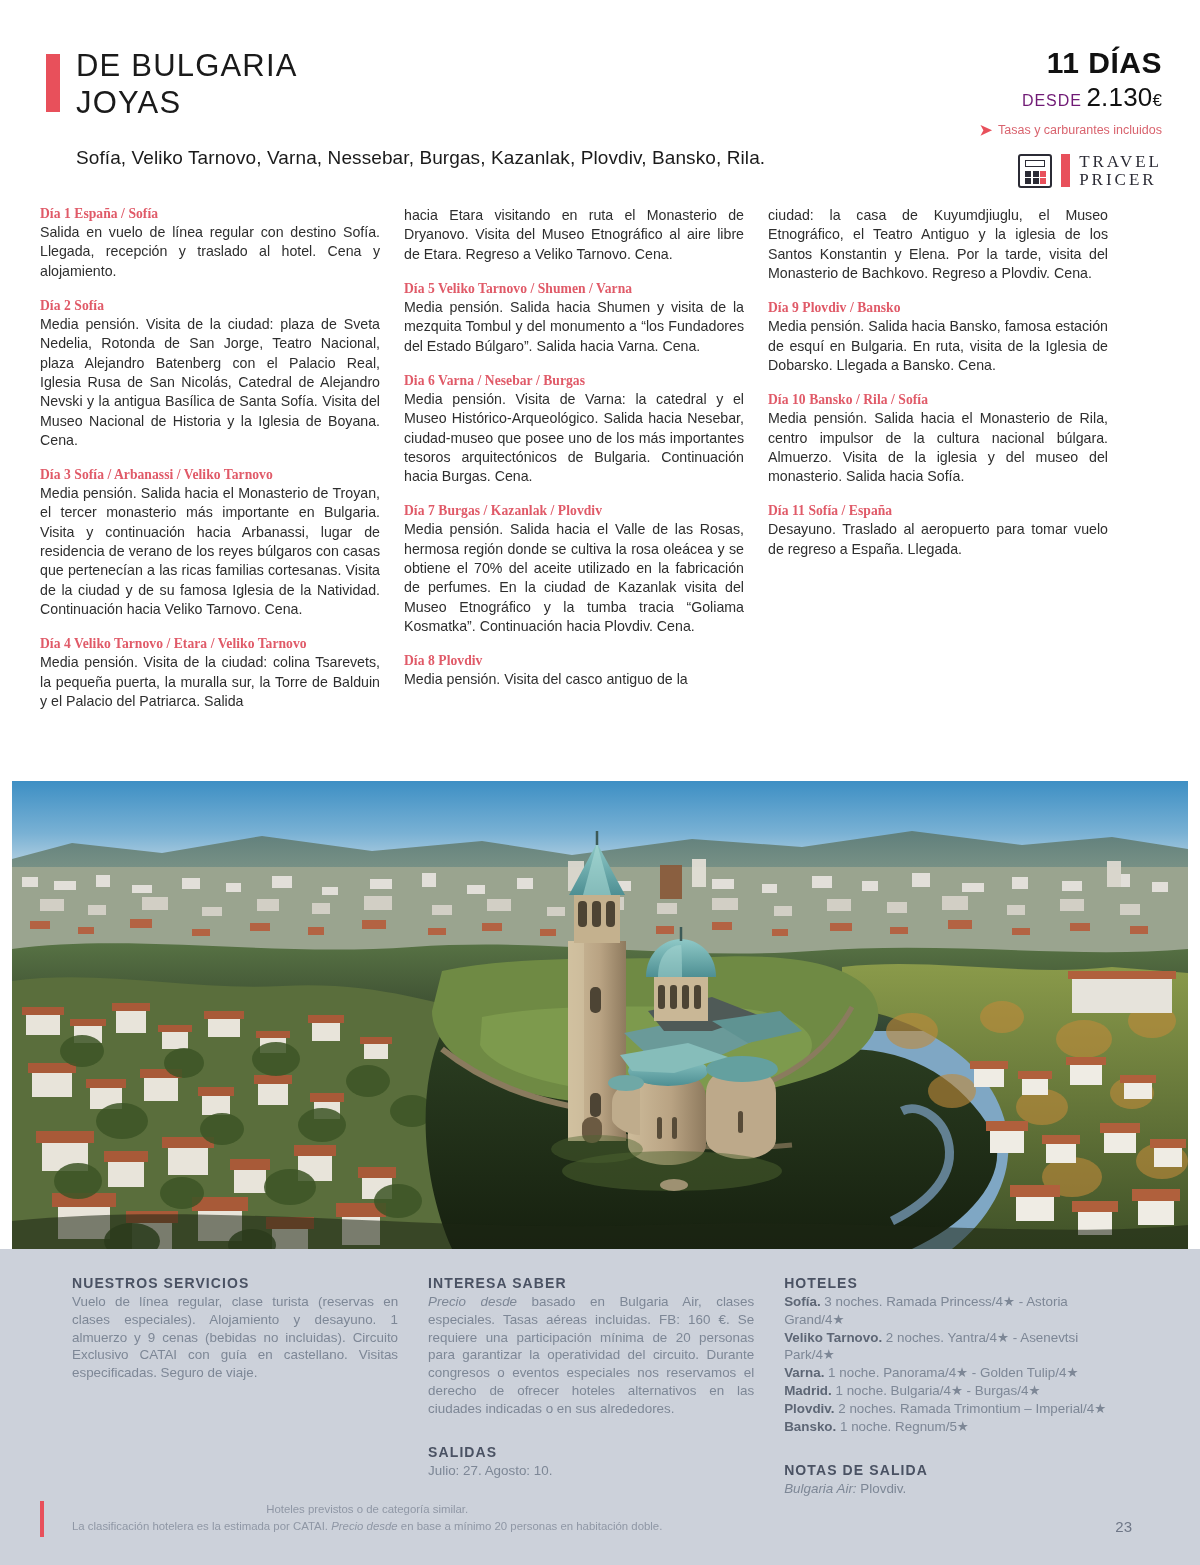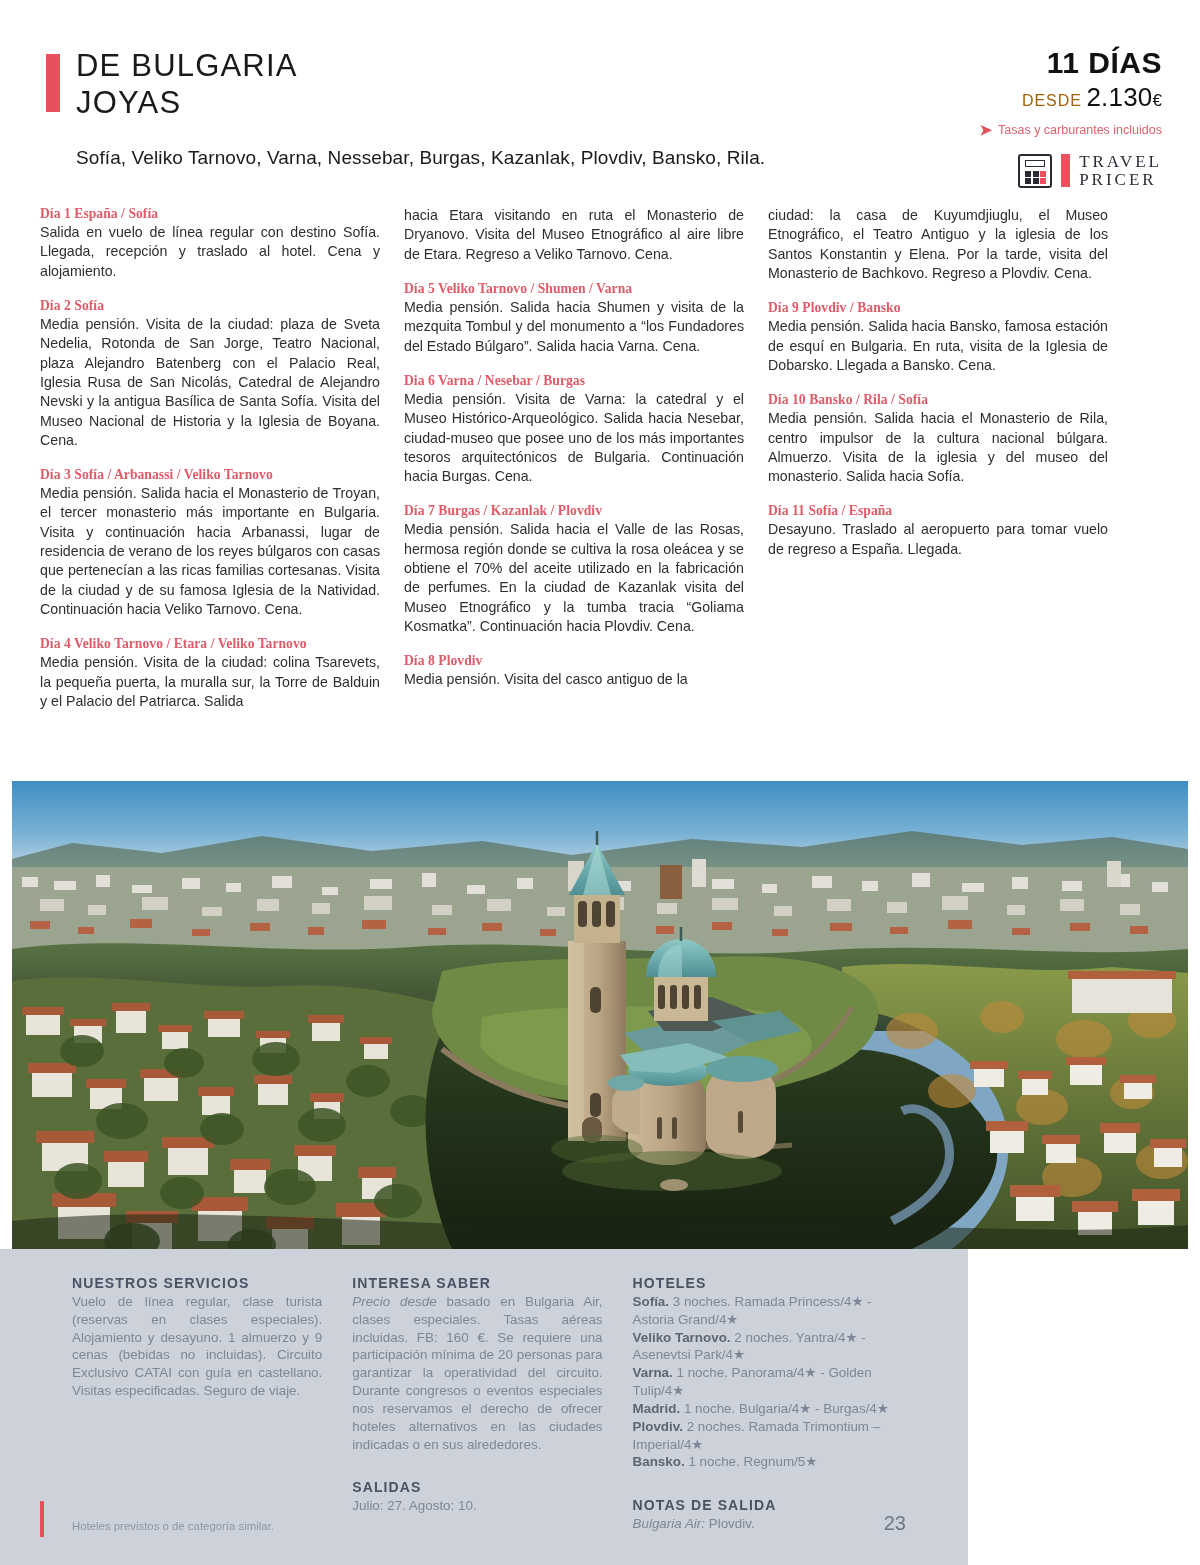--- a/index.html
+++ b/index.html
@@ -64,21 +64,21 @@
     line-height: 1;
   }
   .price-row {
     margin-top: 6px;
     line-height: 1;
     white-space: nowrap;
   }
   .price-from {
     font-size: 16px;
     letter-spacing: 1px;
-    color: #a16207;
+    color: #701a75;
     vertical-align: baseline;
   }
   .price-value {
     font-size: 26px;
     color: #111;
     letter-spacing: .2px;
   }
   .price-cur { font-size: 17px; color: #111; }
 
   .taxes-row {
@@ -172,21 +172,21 @@
     overflow: hidden;
     background: #7fa7c4;
   }
   .photo svg { display: block; width: 100%; height: 100%; }
 
   
   .info-panel {
     position: absolute;
     left: 0;
     top: 1249px;
-    width: 968px;
+    width: 1200px;
     height: 316px;
     background: #ccd1da;
   }
   .info-cols {
     display: flex;
     padding: 26px 40px 0 72px;
     gap: 0;
   }
   .info-col { width: 360px; padding-right: 30px; }
   .info-col.c2 { margin-left: 0; width: 360px; }
@@ -214,23 +214,23 @@
     left: 72px;
     bottom: 30px;
     font-size: 11.4px;
     color: #8f97a5;
     line-height: 1.5;
     text-align: center;
   }
   .footnote em { font-style: italic; }
   .pagenum {
     position: absolute;
-    right: 62px;
+    right: 68px;
     bottom: 30px;
-    font-size: 20px;
+    font-size: 15px;
     color: #6f7787;
   }
   .footer-bar {
     position: absolute;
     left: 40px;
     bottom: 28px;
     width: 4px;
     height: 36px;
     background: #E8505B;
   }
@@ -649,16 +649,17 @@
       </div>
       <div class="info-head spaced">NOTAS DE SALIDA</div>
       <div class="info-body left"><em>Bulgaria Air:</em><span> Plovdiv.</span></div>
     </div>
   </div>
 
   <div class="footer-bar"></div>
 
   <div class="footnote">
     <div>Hoteles previstos o de categoría similar.</div>
+    <div><span>La clasificación hotelera es la estimada por CATAI. </span><em>Precio desde</em><span> en base a mínimo 20 personas en habitación doble.</span></div>
   </div>
 
   <div class="pagenum">23</div>
 </div>
 
 </body></html>

